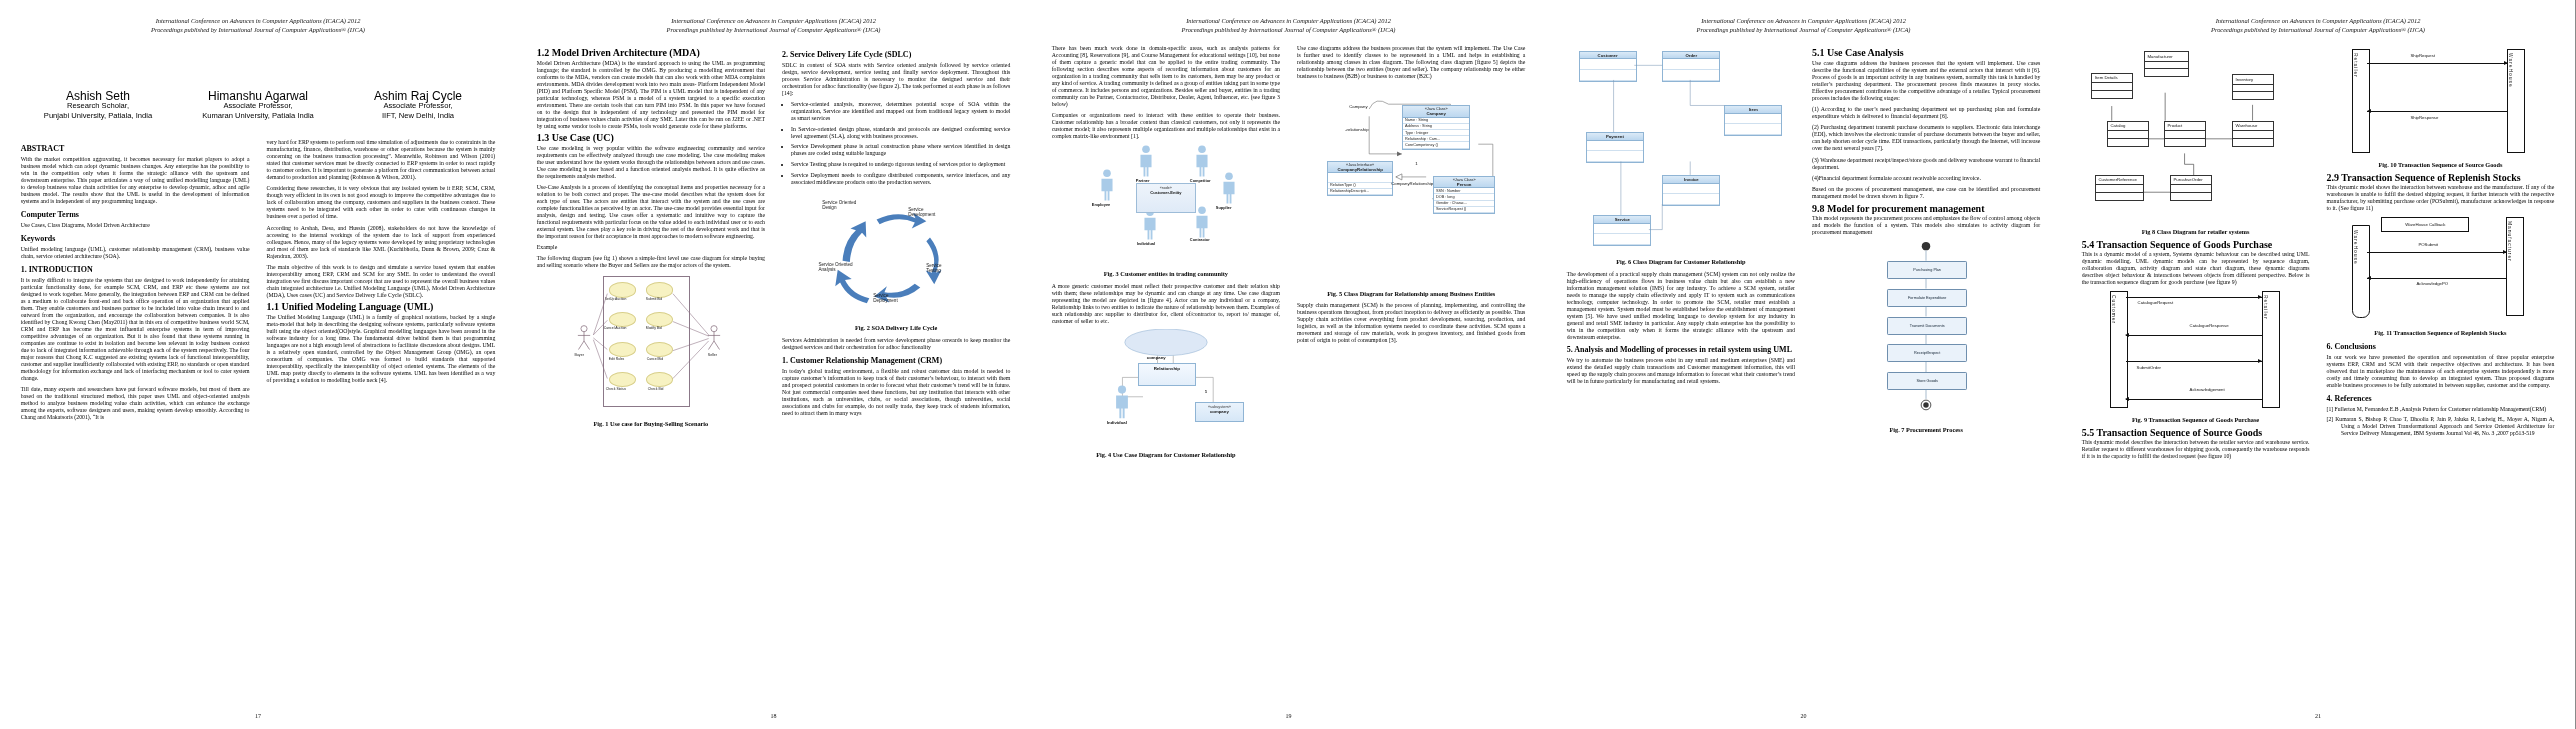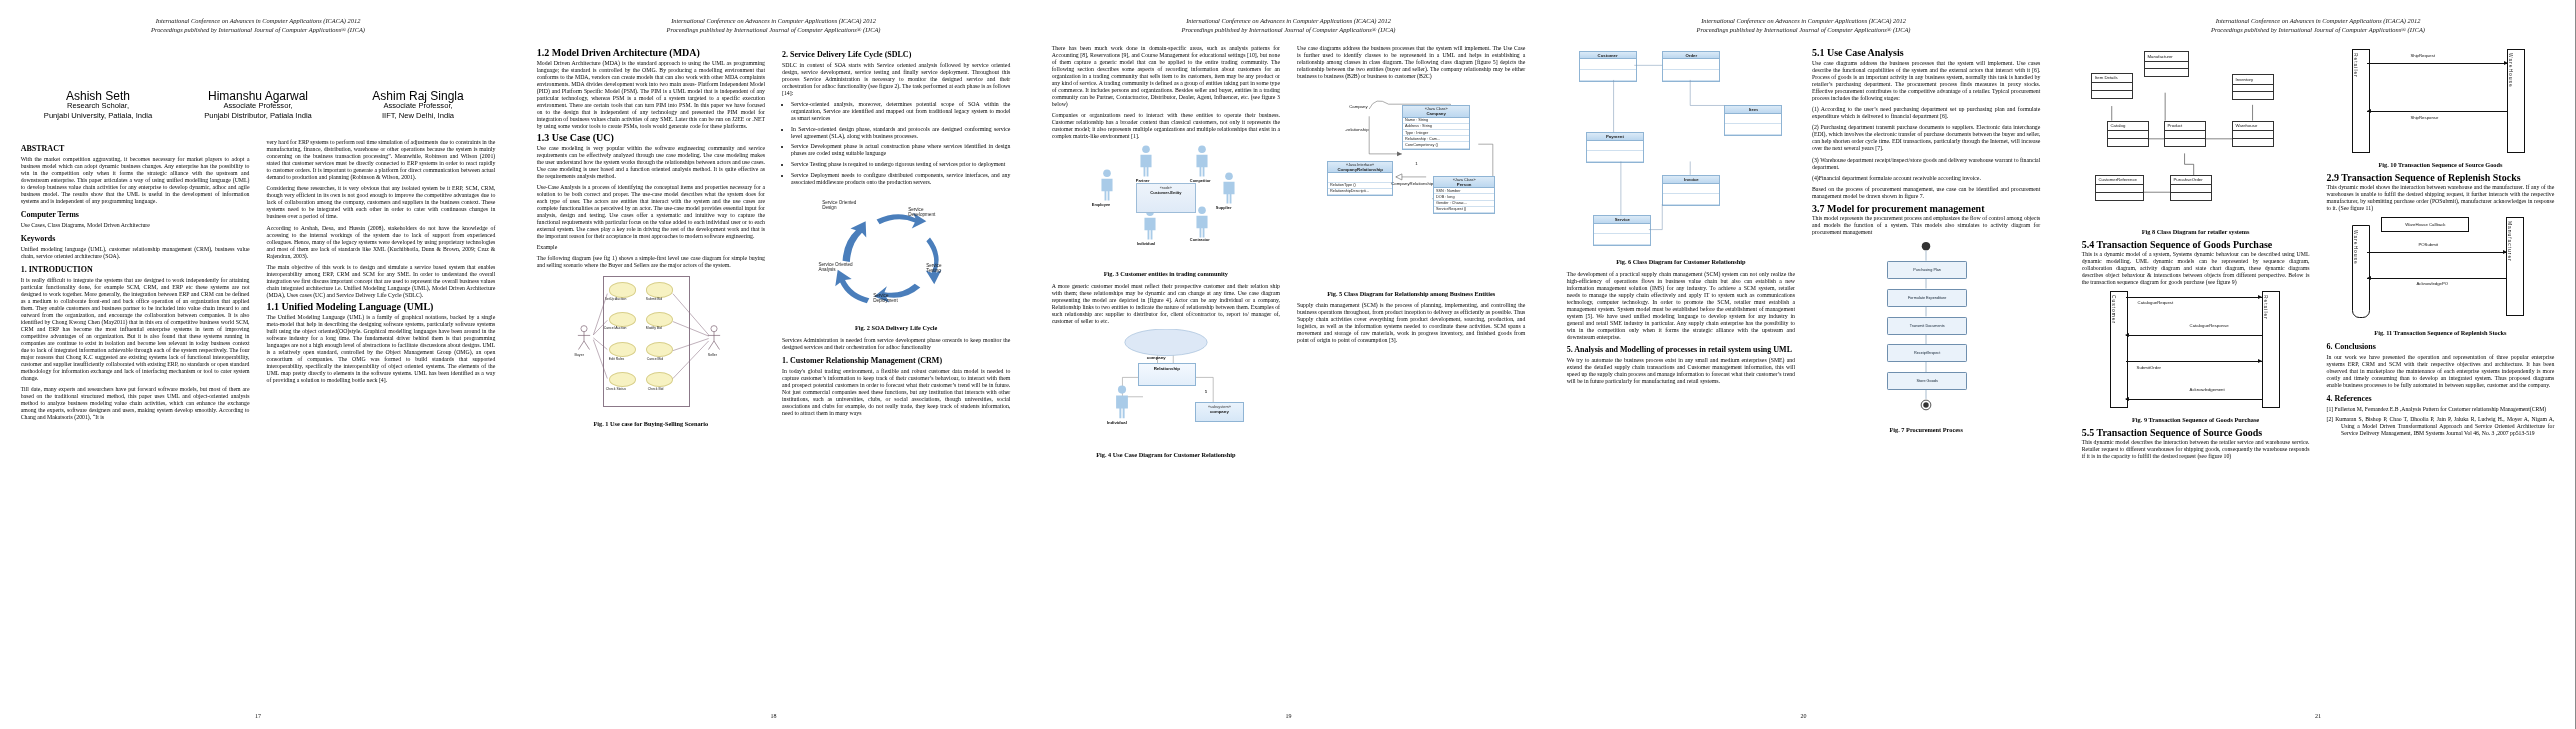--- a/index.html
+++ b/index.html
@@ -77,24 +77,24 @@
     </div>
     <div class="authors">
       <div class="author">
         <div class="nm">Ashish Seth</div>
         <div>Research Scholar,</div>
         <div>Punjabi University, Patiala, India</div>
       </div>
       <div class="author">
         <div class="nm">Himanshu Agarwal</div>
         <div>Associate Professor,</div>
-        <div>Punjabi Distributor, Patiala India</div>
+        <div>Kumaran University, Patiala India</div>
       </div>
       <div class="author">
-        <div class="nm">Ashim Raj Singla</div>
+        <div class="nm">Ashim Raj Cycle</div>
         <div>Associate Professor,</div>
         <div>IIFT, New Delhi, India</div>
       </div>
     </div>
     <div class="cols" style="top:139px;height:571px;">
       <div class="col colL">
         <h2 class="s">ABSTRACT</h2>
         <p class="t">With the market competition aggravating, it becomes necessary for market players to adopt a business model which can adopt dynamic business changes. Any enterprise has the possibility to win in the competition only when it forms the strategic alliance with the upstream and downstream enterprise. This paper articulates a way of using unified modelling language (UML) to develop business value chain activities for any enterprise to develop dynamic, adhoc and agile business model. The results show that the UML is useful in the development of information systems and is independent of any programming language.</p>
         <h2 class="s">Computer Terms</h2>
         <p class="t">Use Cases, Class Diagrams, Model Driven Architecture</p>
@@ -419,21 +419,21 @@
       </div>
 
       <div class="col colR">
         <h3 class="ss">5.1  Use Case Analysis</h3>
         <p class="t">Use case diagrams address the business processes that the system will implement. Use cases describe the functional capabilities of the system and the external actors that interact with it [6]. Process of goods is an important activity in any business system, normally this task is handled by retailer’s purchasing department. The procurement process finds measures in proxy stocks. Effective procurement contributes to the competitive advantage of a retailer. Typical procurement process includes the following stages:</p>
         <p class="t">(1) According to the user’s need purchasing department set up purchasing plan and formulate expenditure which is delivered to financial department [6].</p>
         <p class="t">(2) Purchasing department transmit purchase documents to suppliers. Electronic data interchange (EDI), which involves the electronic transfer of purchase documents between the buyer and seller, can help shorten order cycle time. EDI transactions, particularly through the Internet, will increase over the next several years [7].</p>
         <p class="t">(3) Warehouse department receipt/inspect/store goods and delivery warehouse warrant to financial department.</p>
         <p class="t">(4)Financial department formulate account receivable according invoice.</p>
         <p class="t">Based on the process of procurement management, use case can be identified and procurement management model be drawn shown in figure 7.</p>
-        <h3 class="ss">3.7  Model for procurement management</h3>
+        <h3 class="ss">9.8  Model for procurement management</h3>
         <p class="t">This model represents the procurement process and emphasizes the flow of control among objects and models the function of a system. This models also simulates to activity diagram for procurement management</p>
         <div class="act" style="width:194px;height:182px;">
           <svg style="position:absolute;left:0;top:0;width:194px;height:182px;" viewBox="0 0 320 300" width="194" height="182">
             <circle cx="160" cy="10" r="7" fill="#333"></circle>
             <g stroke="#6f8fae" stroke-width="1" fill="none">
               <path d="M160 17 V 34"></path>
                 <path d="M160 60 V 80"></path>
                 <path d="M160 106 V 126"></path>
               <path d="M160 152 V 172"></path>
                 <path d="M160 198 V 218"></path>

